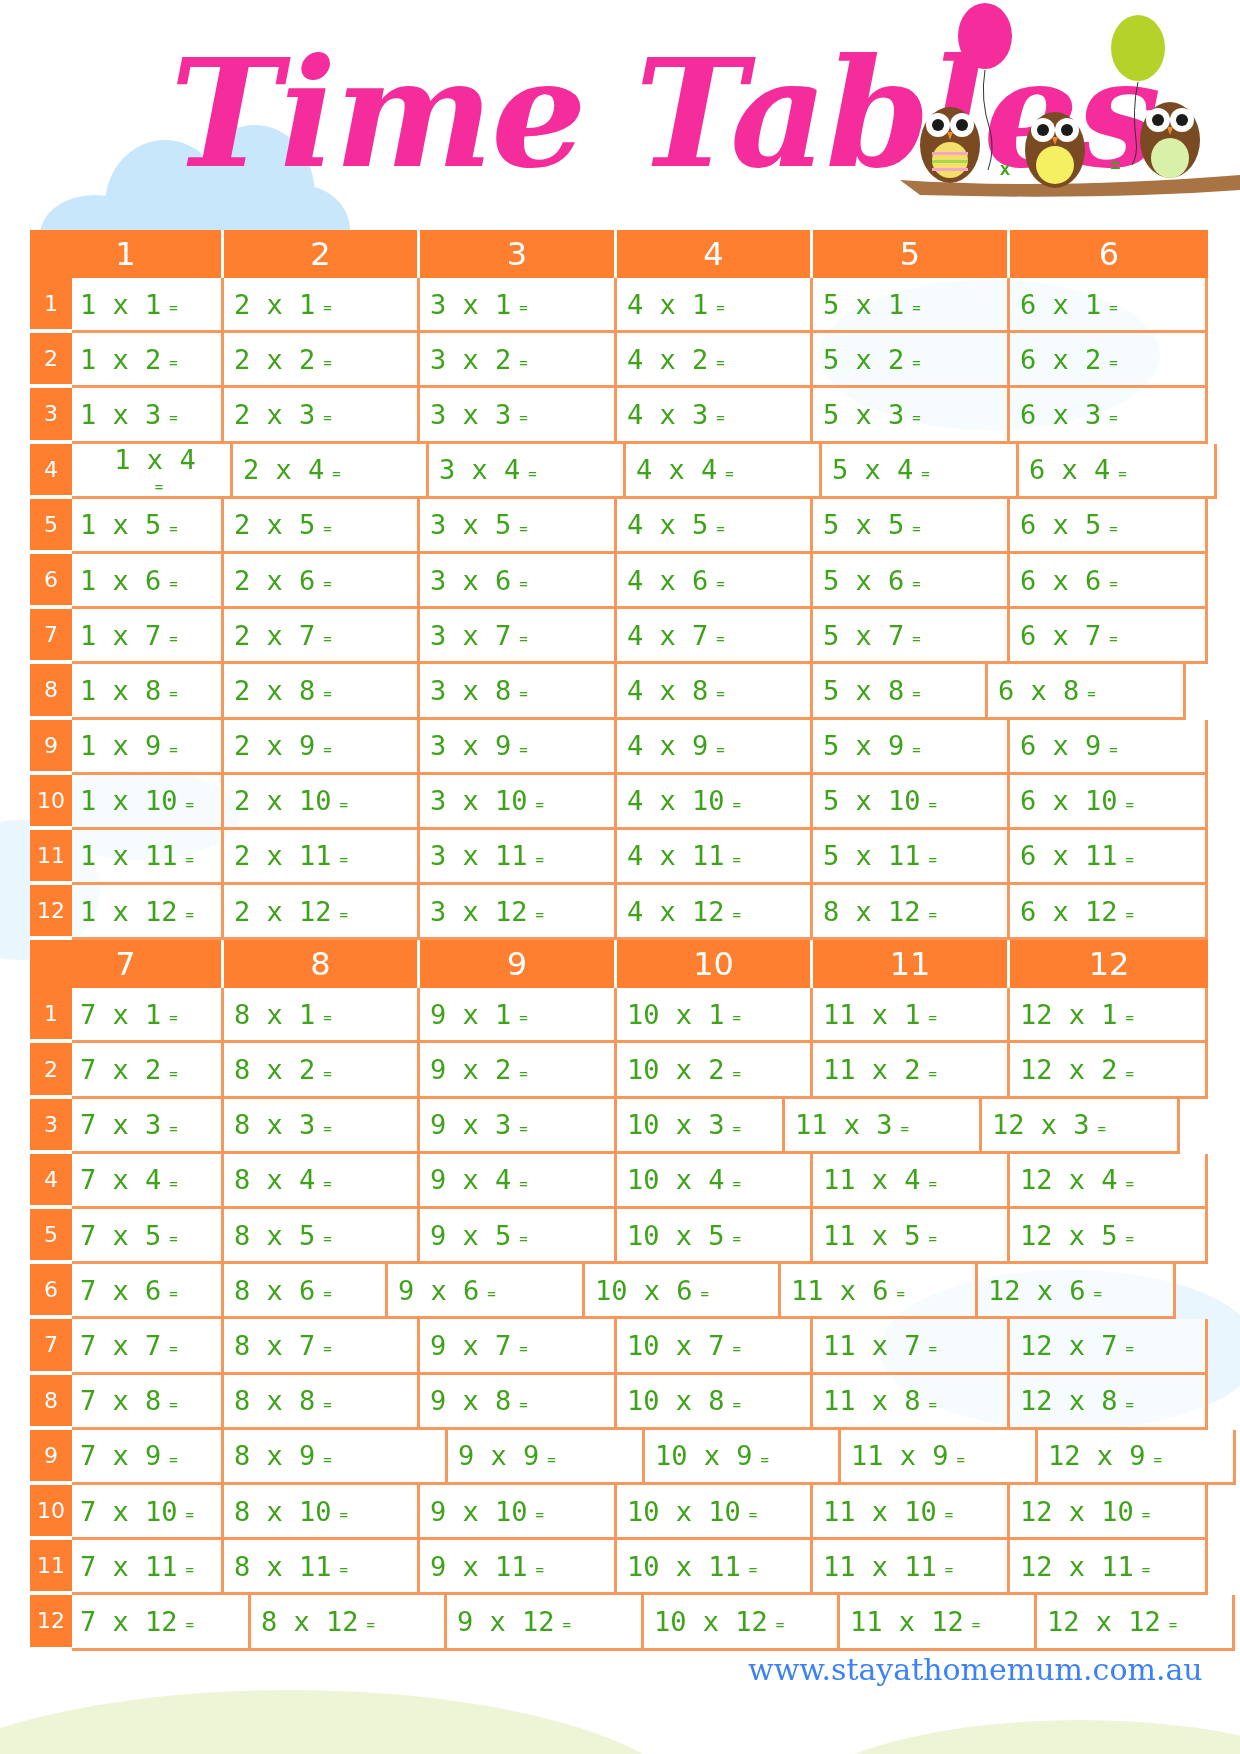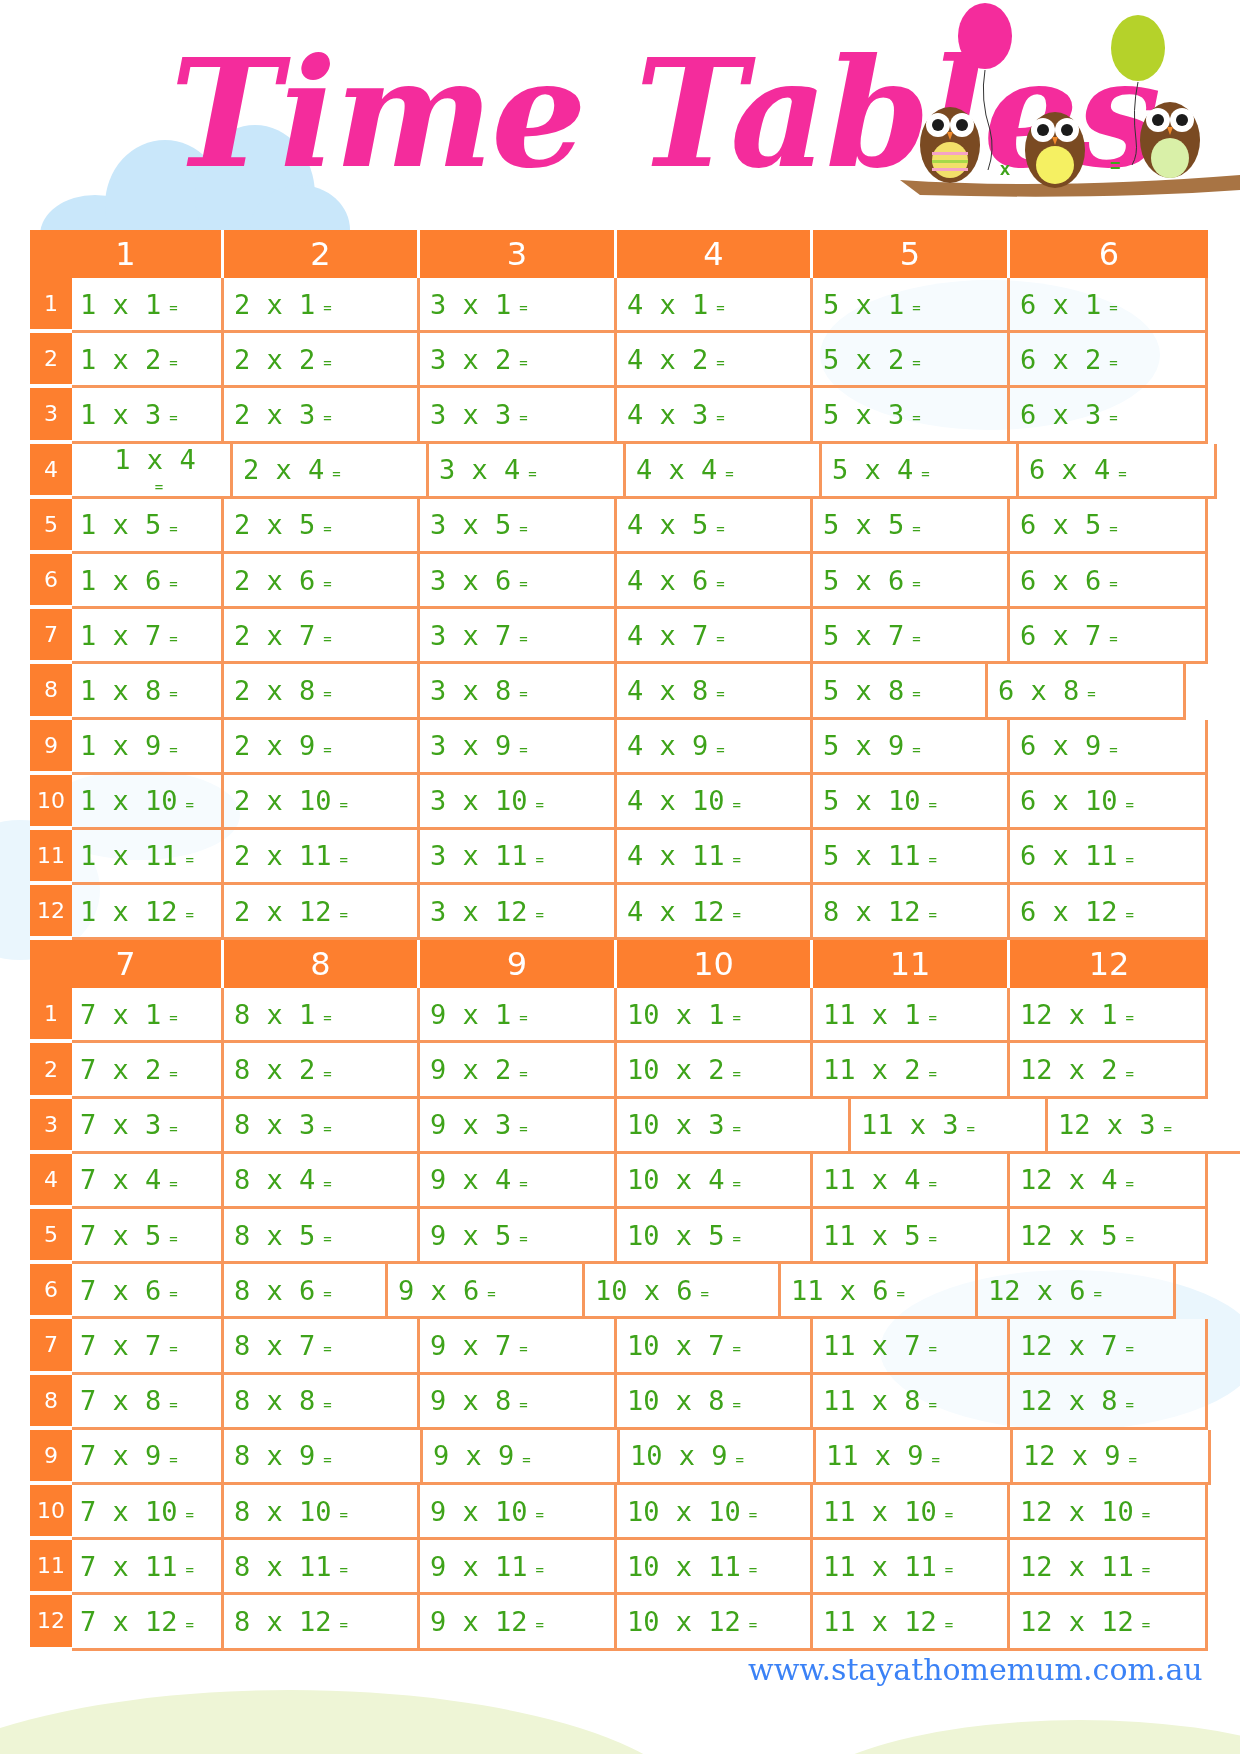--- a/index.html
+++ b/index.html
@@ -527,21 +527,21 @@
           <span class="eq">=</span>
         </div>
         <div class="cell" style="width: 196px;">
           <span>8 x 3</span>
           <span class="eq">=</span>
         </div>
         <div class="cell" style="width: 197px;">
           <span>9 x 3</span>
           <span class="eq">=</span>
         </div>
-        <div class="cell" style="width: 234px;">
+        <div class="cell" style="width: 168px;">
           <span>10 x 3</span>
           <span class="eq">=</span>
         </div>
         <div class="cell" style="width: 197px;">
           <span>11 x 3</span>
           <span class="eq">=</span>
         </div>
         <div class="cell" style="width: 198px;">
           <span>12 x 3</span>
           <span class="eq">=</span>
@@ -681,21 +681,21 @@
           <span>12 x 8</span>
           <span class="eq">=</span>
         </div>
       </div>
       <div class="body-row">
         <div class="row-label">9</div>
         <div class="cell first" style="width: 152px;">
           <span>7 x 9</span>
           <span class="eq">=</span>
         </div>
-        <div class="cell" style="width: 199px;">
+        <div class="cell" style="width: 224px;">
           <span>8 x 9</span>
           <span class="eq">=</span>
         </div>
         <div class="cell" style="width: 197px;">
           <span>9 x 9</span>
           <span class="eq">=</span>
         </div>
         <div class="cell" style="width: 196px;">
           <span>10 x 9</span>
           <span class="eq">=</span>
@@ -758,21 +758,21 @@
           <span>11 x 11</span>
           <span class="eq">=</span>
         </div>
         <div class="cell" style="width: 198px;">
           <span>12 x 11</span>
           <span class="eq">=</span>
         </div>
       </div>
       <div class="body-row">
         <div class="row-label">12</div>
-        <div class="cell first" style="width: 152px;">
+        <div class="cell first" style="width: 179px;">
           <span>7 x 12</span>
           <span class="eq">=</span>
         </div>
         <div class="cell" style="width: 196px;">
           <span>8 x 12</span>
           <span class="eq">=</span>
         </div>
         <div class="cell" style="width: 197px;">
           <span>9 x 12</span>
           <span class="eq">=</span>

